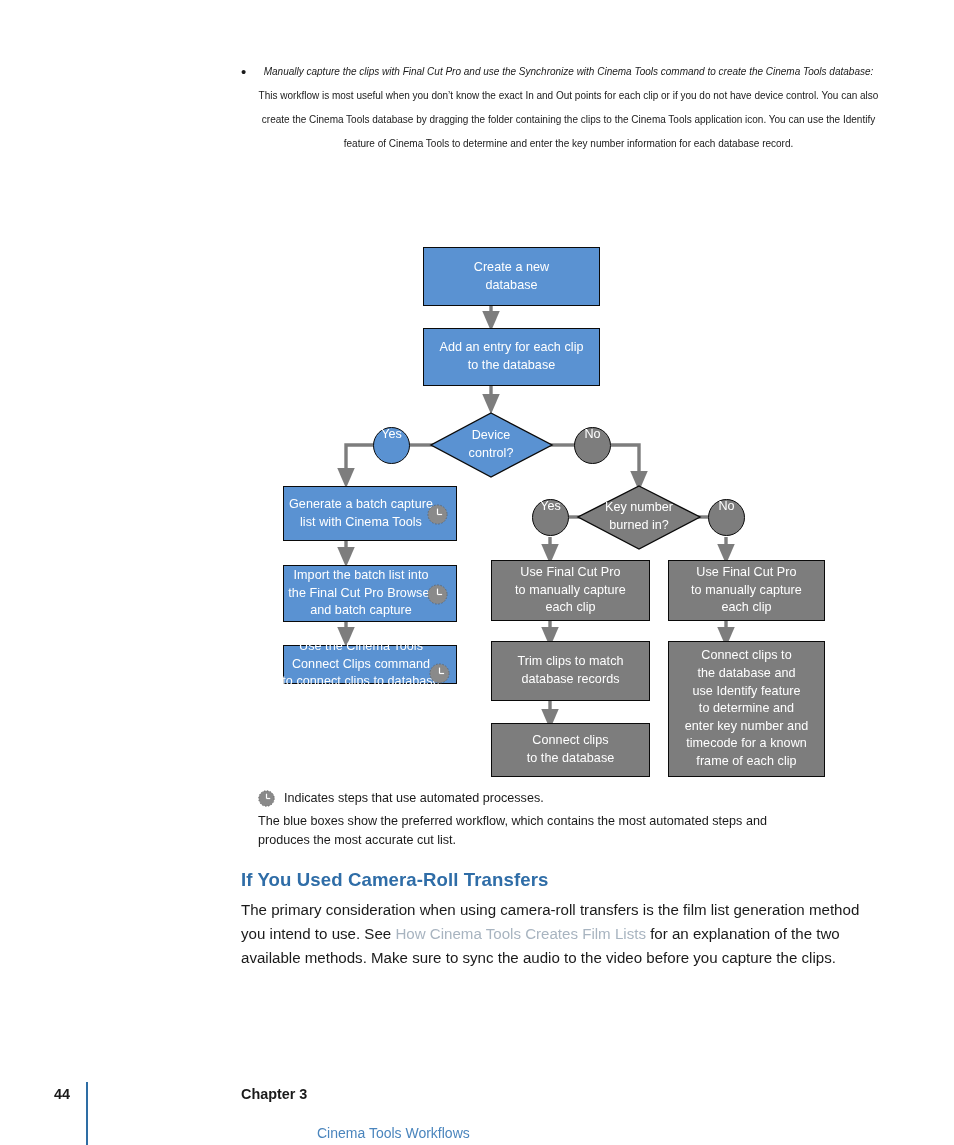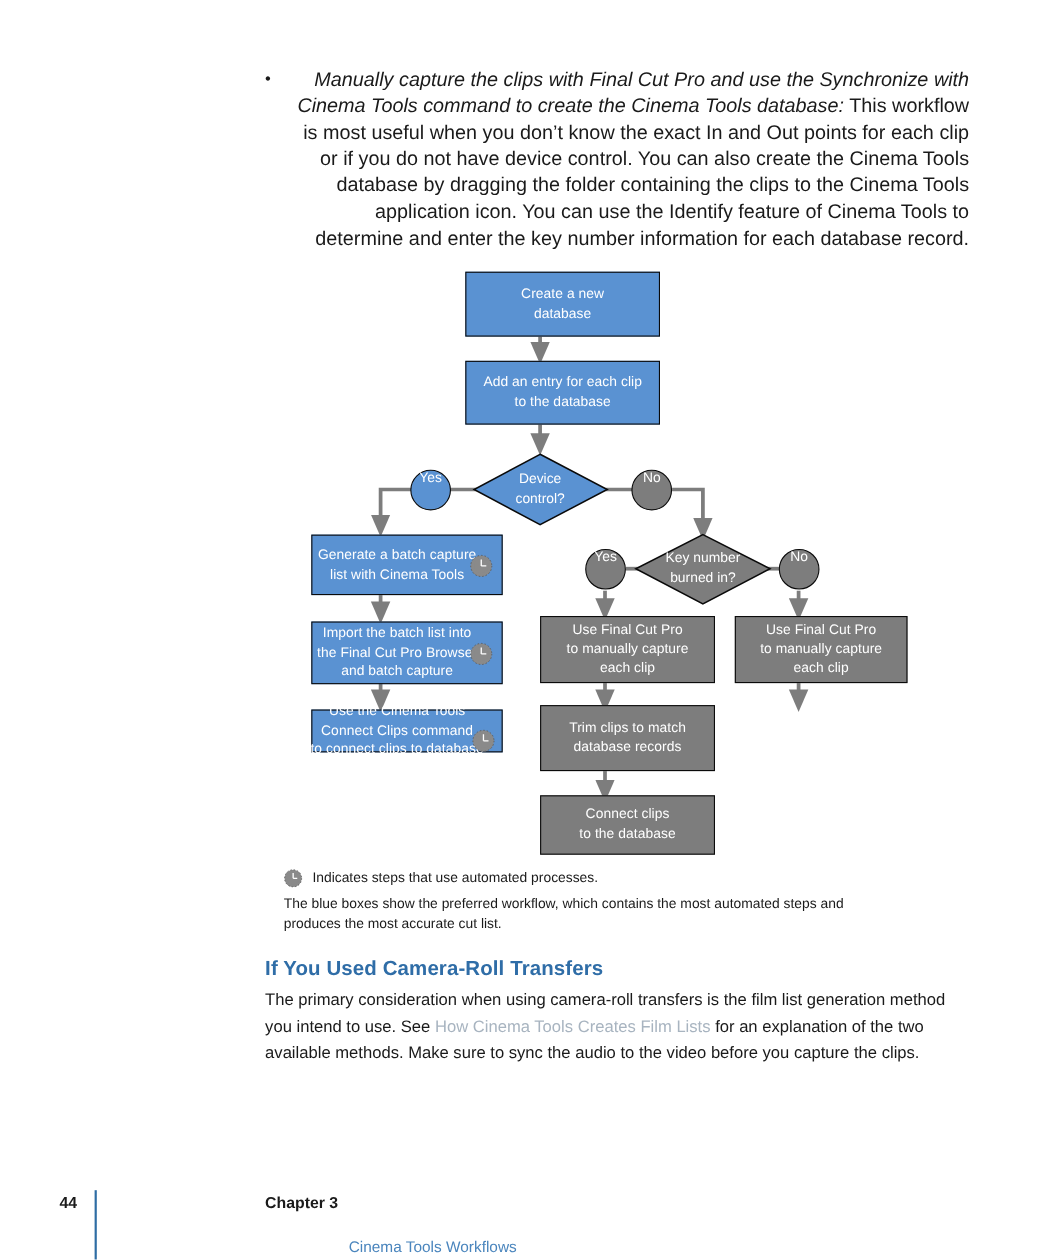--- a/index.html
+++ b/index.html
@@ -29,24 +29,24 @@
   }
   #bullet-block .bullet-dot {
     width: 15px;
     flex: 0 0 15px;
     font-size: 15px;
     line-height: 24.1px;
     color: #1a1a1a;
   }
   #bullet-block .bullet-text {
     flex: 1 1 auto;
-    font-size: 18px;
+    font-size: 10px;
     line-height: 24.1px;
     color: #1a1a1a;
-    text-align: right;
+    text-align: center;
   }
   #bullet-block .bullet-text .lead {
     font-style: italic;
   }
 
   
   #flowchart {
     position: absolute;
     left: 0;
     top: 0;
@@ -331,20 +331,29 @@
     <span style="white-space:pre-line;">Connect clips
 to the database</span>
   </div>
 
   <div class="fc-node gray" style="left:648px; top:560px; width:157px; height:61px;">
     <span style="white-space:pre-line;">Use Final Cut Pro
 to manually capture
 each clip</span>
   </div>
 
+  <div class="fc-node gray" style="left:648px; top:641px; width:157px; height:136px;">
+    <span style="white-space:pre-line;">Connect clips to
+the database and
+use Identify feature
+to determine and
+enter key number and
+timecode for a known
+frame of each clip</span>
+  </div>
 </div>
 
 <div id="chart-caption">
   <div class="cap-line1">
     <span class="cap-icon">
       <svg viewBox="0 0 21 21" width="17" height="17" style="margin-top:1px;">
         <circle cx="10.5" cy="10.5" r="9.6" fill="#8a8a8a" stroke="#5e5e5e" stroke-width="1.1" stroke-dasharray="1.6 2.2"></circle>
         <circle cx="10.5" cy="10.5" r="6.6" fill="#8a8a8a"></circle>
         <line x1="10.5" y1="10.5" x2="10.5" y2="4.6" stroke="#ffffff" stroke-width="1.5"></line>
         <line x1="10.5" y1="10.5" x2="15.1" y2="10.5" stroke="#ffffff" stroke-width="1.5"></line>

